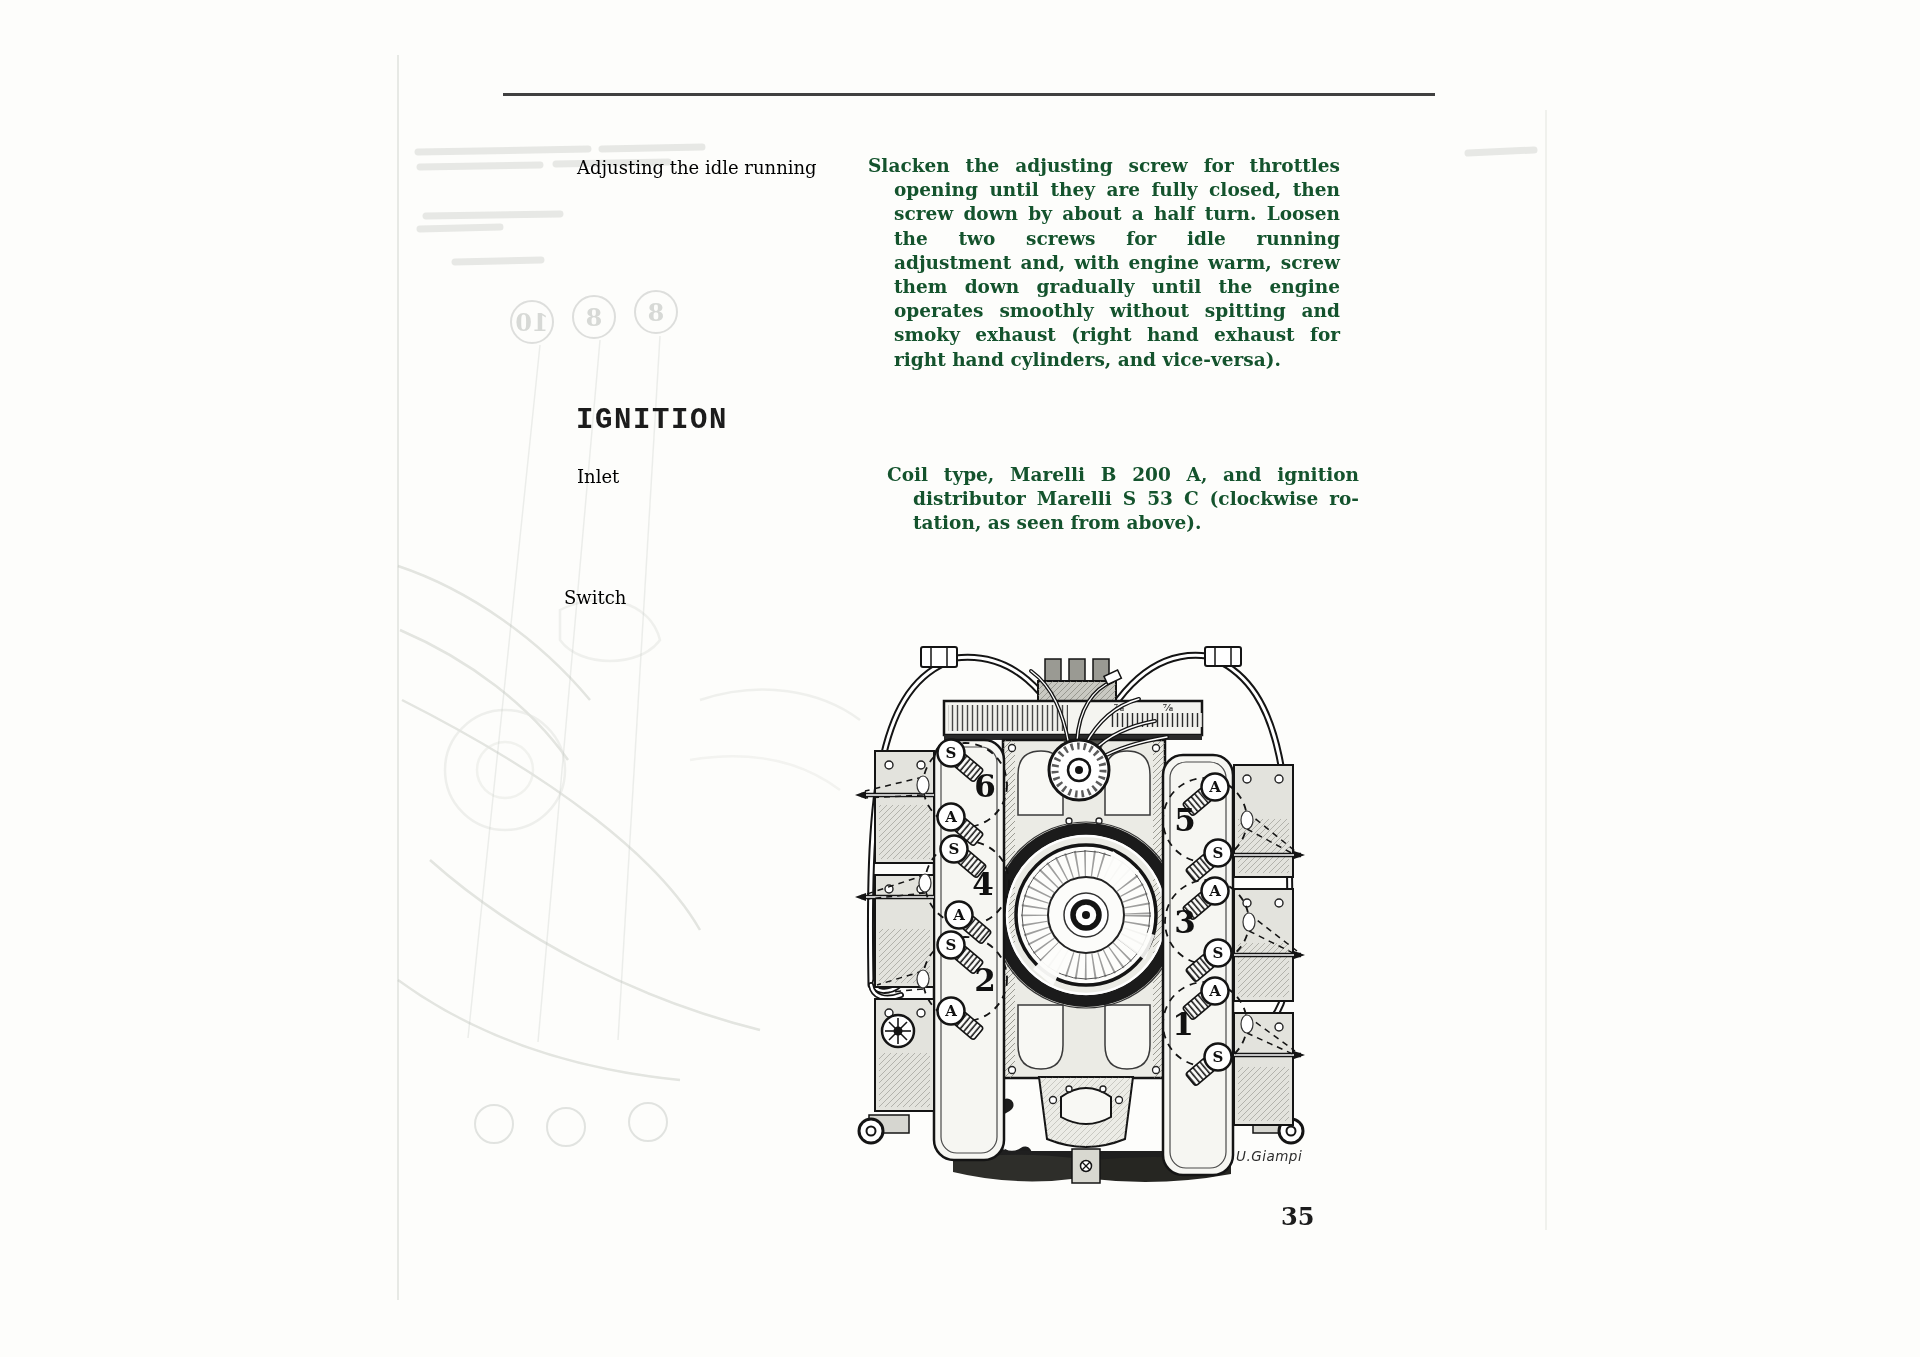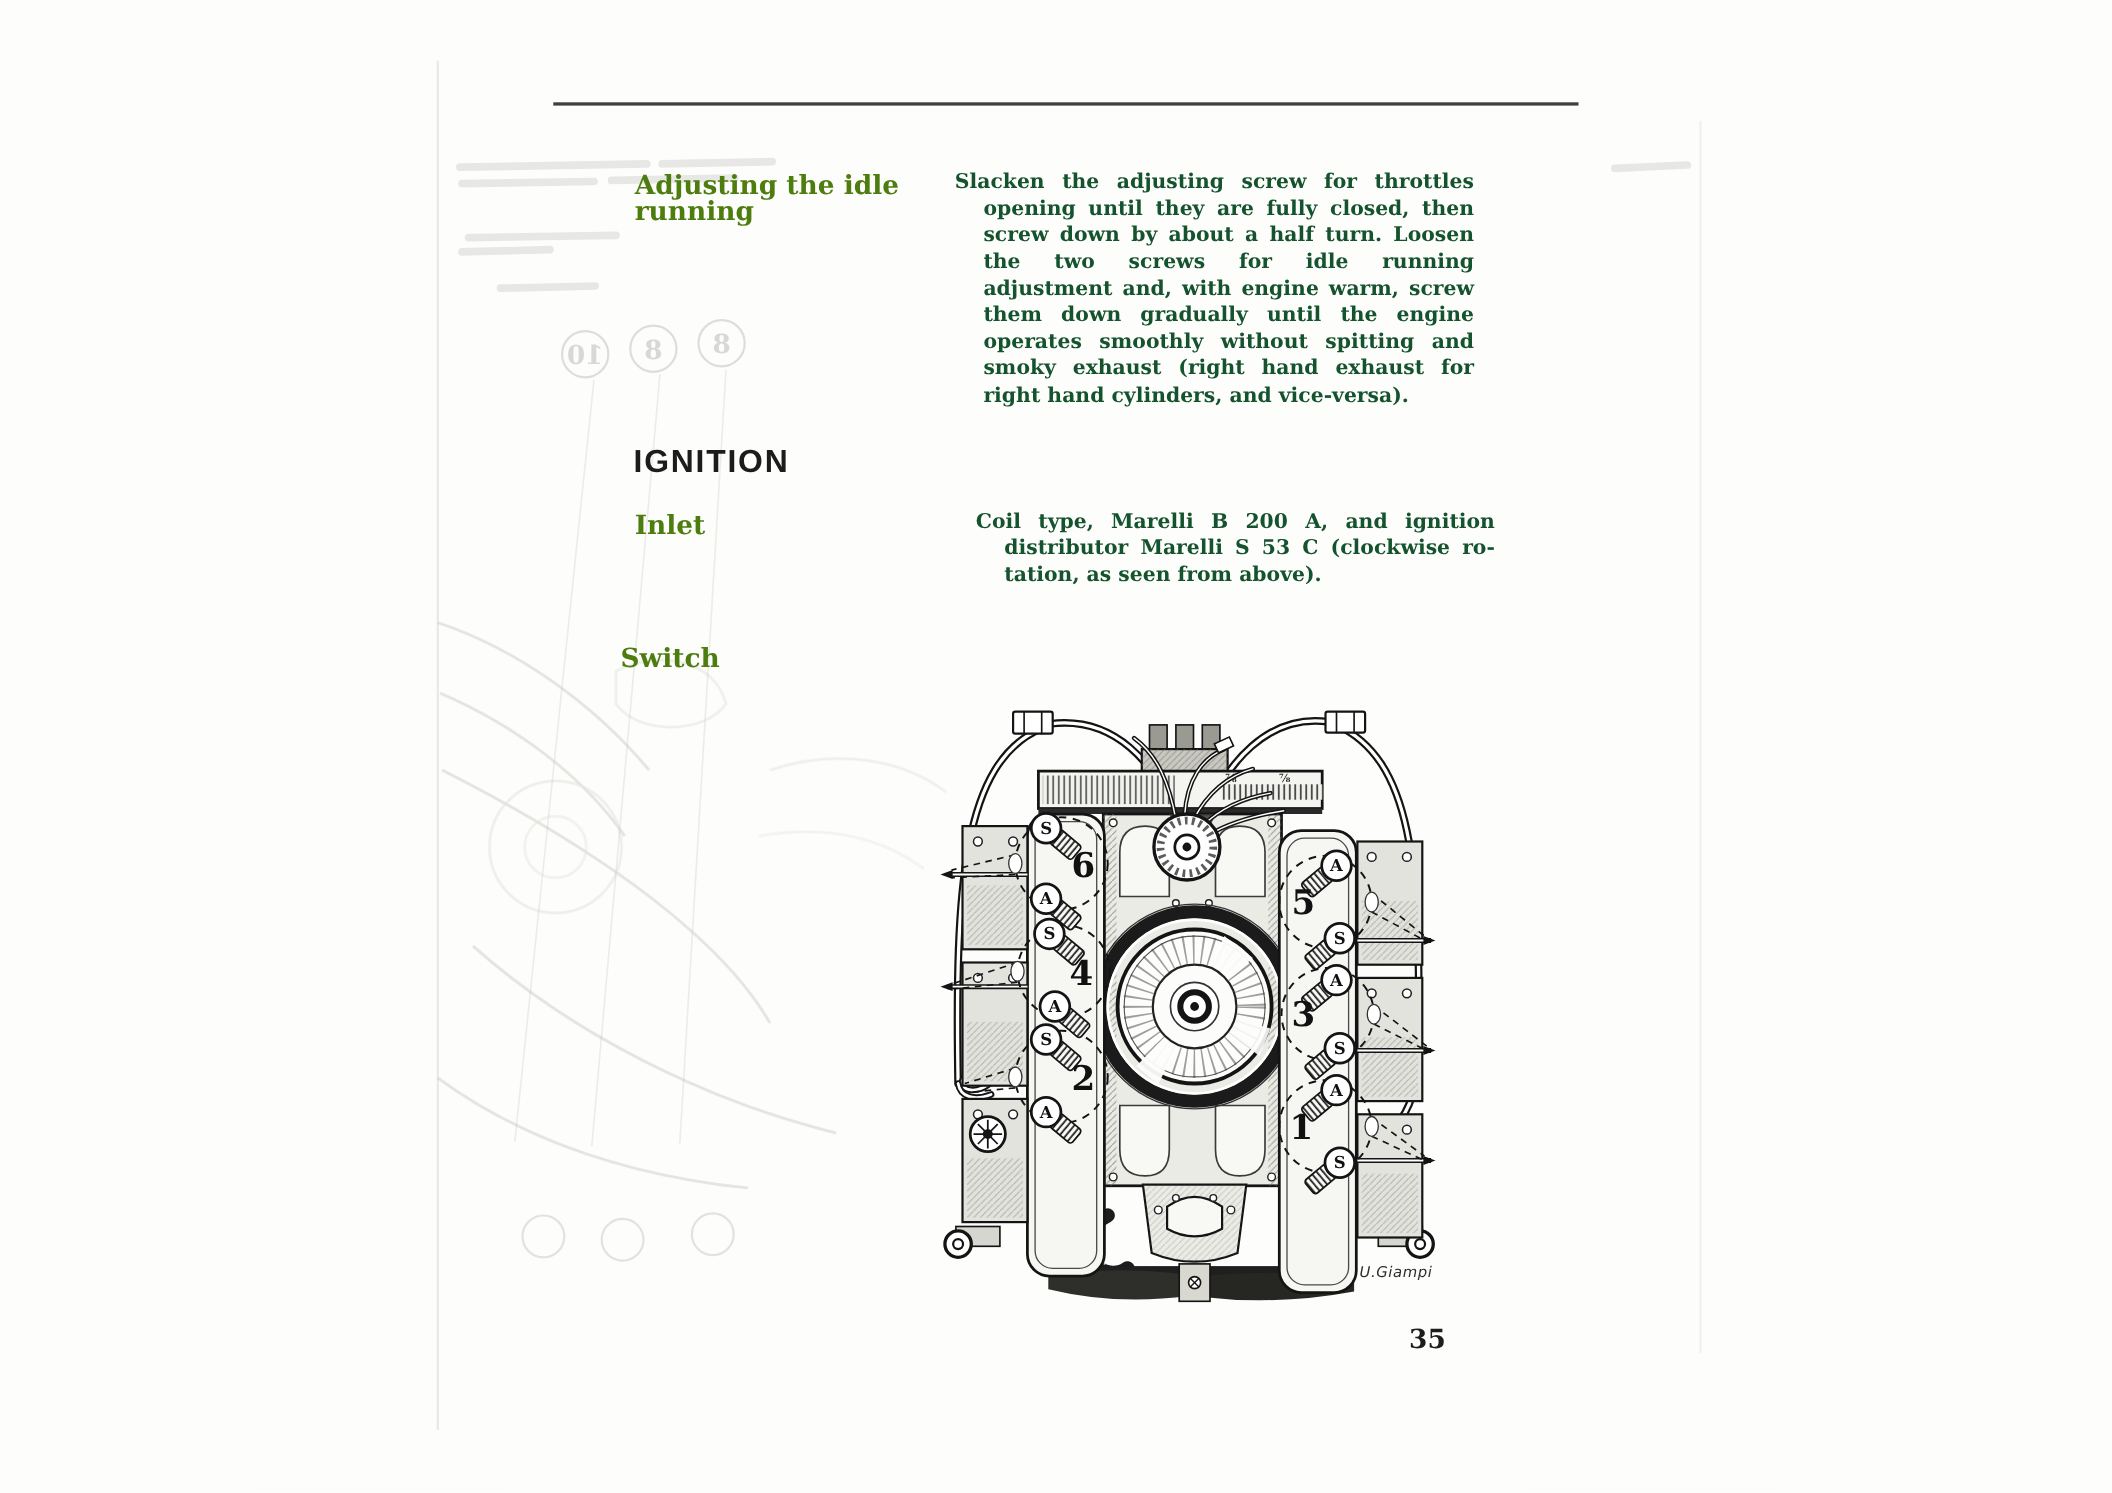--- a/index.html
+++ b/index.html
@@ -3,26 +3,26 @@
 <meta charset="utf-8">
 <style>
   html,body{margin:0;padding:0;background:#ffffff;}
   #canvas{position:relative;width:1920px;height:1357px;background:#fdfdfb;overflow:hidden;
           font-family:"DejaVu Serif","Liberation Serif",serif;color:#202020;}
   .layer{position:absolute;left:0;top:0;width:1920px;height:1357px;}
   #ghosts{z-index:1;pointer-events:none;}
   #content{z-index:2;}
   .abs{position:absolute;}
   #top-rule{left:503px;top:93px;width:932px;height:3px;background:#262626;opacity:.88;}
-  .spec-label{font-weight:bold;font-size:24px;line-height:24.2px;color:#4d7c0f;}
+  .spec-label{font-weight:normal;font-size:18px;line-height:24.2px;color:#000000;}
   .spec-body{font-weight:bold;font-size:18.5px;line-height:24.2px;text-align:justify;
              padding-left:26px;text-indent:-26px;color:#14532d;}
   #row1-label{left:577px;top:156px;width:300px;}
   #row1-body{left:868px;top:154px;width:446px;}
-  #ignition-heading{left:576px;top:404px;font-family:Liberation Sans, sans-serif;
+  #ignition-heading{left:576px;top:404px;font-family:Liberation Mono, monospace;
              font-weight:bold;font-size:29px;letter-spacing:1.6px;color:#1c1c1c;}
   #row2-label{left:577px;top:465px;}
   #row2-body{left:868px;top:463px;width:446px;margin-left:19px;}
   #row3-label{left:564px;top:586px;}
   #row3-body{left:866px;top:584px;width:446px;}
   #figure-caption{left:575px;top:1024px;width:266px;font-weight:bold;font-size:20px;
              line-height:30.5px;text-align:justify;color:#1f1f1f;}
   #engine-figure{left:855px;top:645px;width:450px;height:555px;}
   #page-number{left:1281px;top:1202px;font-weight:bold;font-size:24px;color:#1d1d1d;}
   svg text{font-family:"DejaVu Serif","Liberation Serif",serif;}

